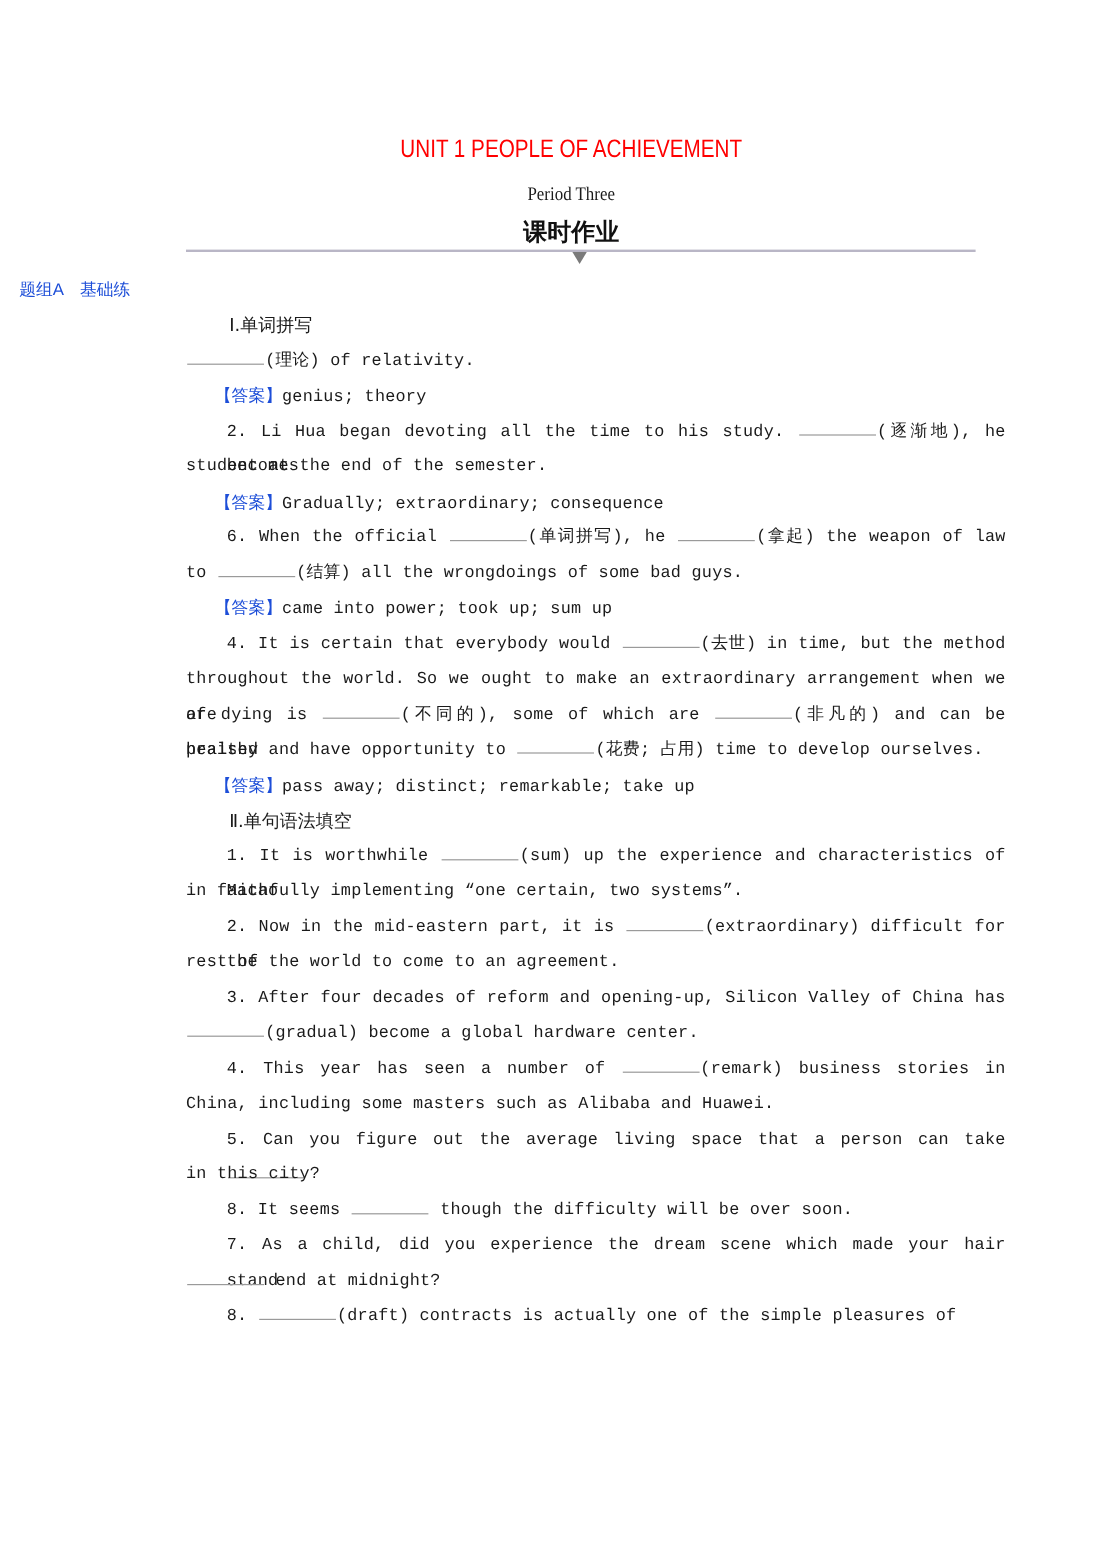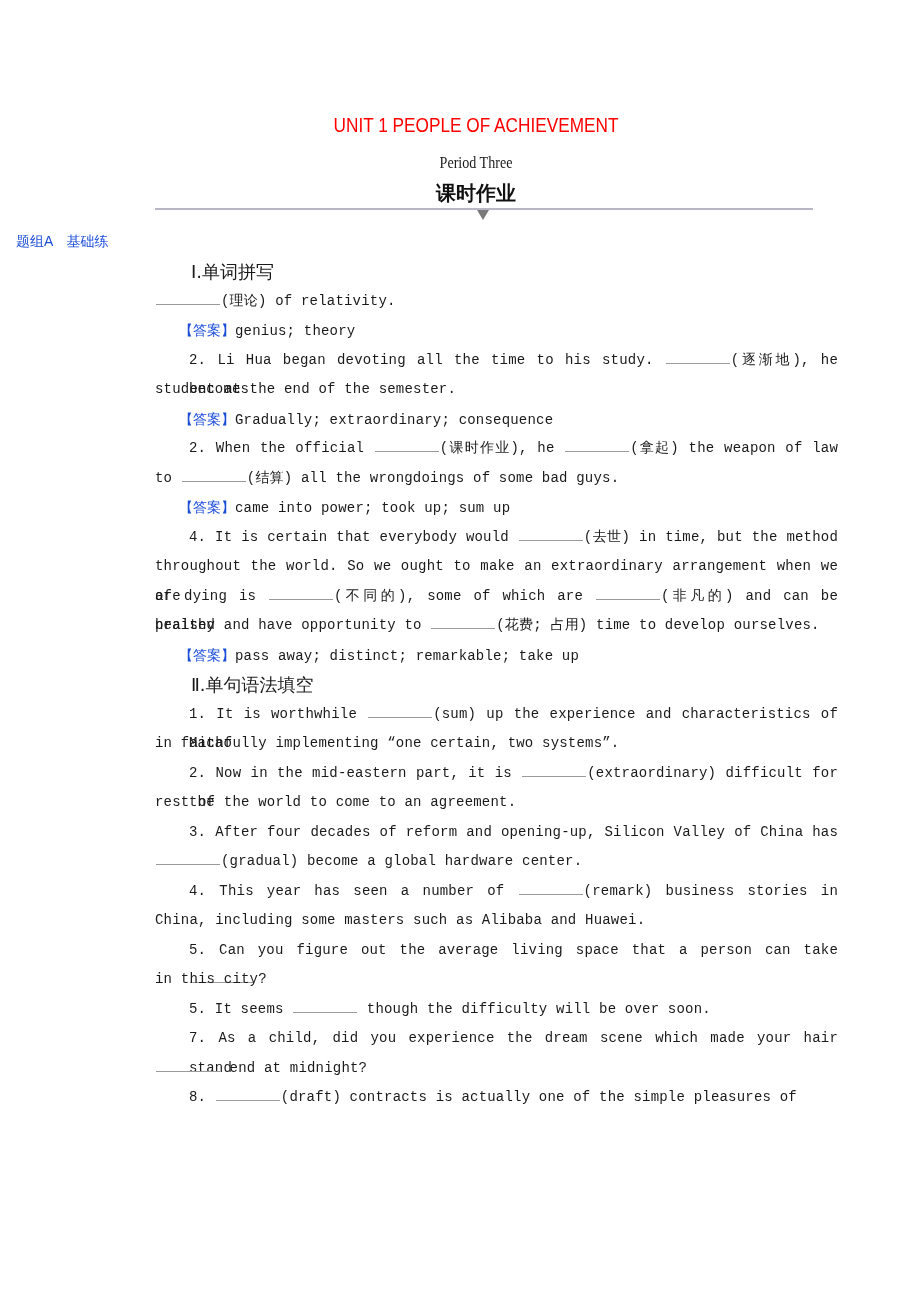--- a/index.html
+++ b/index.html
@@ -36,21 +36,21 @@
     .group-title {
       position: absolute; top: 233px; left: 0; width: 920px; text-align: left;
       font-family: Liberation Sans, sans-serif; font-size: 14px; color: #1d4ed8;
     }
     .content {
       position: absolute; left: 139px; top: 257px; width: 683px;
       font-size: 15px; line-height: 29.5px;
     }
     .line { white-space: nowrap; height: 29.5px; overflow: visible; }
     .indent { padding-left: 34px; }
-    .sec { padding-left: 36px; font-family: "DejaVu Sans", sans-serif; font-size: 18px; }
+    .sec { padding-left: 36px; font-family: "DejaVu Sans", sans-serif; font-size: 15px; }
     .ans-tag { color: #1d4ed8; font-family: "DejaVu Sans", sans-serif; font-size: 14px; }
     .ans { padding-left: 24px; }
     .justify { text-align: justify; text-align-last: justify; white-space: normal; }
     .mono { font-family: "Liberation Mono", "DejaVu Sans Mono", monospace; font-size: 14px; letter-spacing: 0.2px; }
     .blank {
       display: inline-block; width: 64px; border-bottom: 1px solid #9a9a9a;
       height: 14px; vertical-align: baseline; margin: 0 1px;
     }
   </style>
 </head>
@@ -69,21 +69,21 @@
       <div>
         <div class="line mono"><span class="blank"></span><span>(理论) of relativity.</span></div>
       </div>
       <div class="line ans"><span class="ans-tag">【答案】</span><span class="mono">genius; theory</span></div>
       <div>
         <div class="line mono indent justify"><span>2. Li Hua began devoting all the time to his study. </span><span class="blank"></span><span>(逐渐地), he becomes</span></div>
         <div class="line mono"><span>student at the end of the semester.</span></div>
       </div>
       <div class="line ans"><span class="ans-tag">【答案】</span><span class="mono">Gradually; extraordinary; consequence</span></div>
       <div>
-        <div class="line mono indent justify"><span>2. When the official </span><span class="blank"></span><span>(课时作业), he </span><span class="blank"></span><span>(拿起) the weapon of law</span></div>
+        <div class="line mono indent justify"><span>6. When the official </span><span class="blank"></span><span>(单词拼写), he </span><span class="blank"></span><span>(拿起) the weapon of law</span></div>
         <div class="line mono"><span>to </span><span class="blank"></span><span>(结算) all the wrongdoings of some bad guys.</span></div>
       </div>
       <div class="line ans"><span class="ans-tag">【答案】</span><span class="mono">came into power; took up; sum up</span></div>
       <div>
         <div class="line mono indent justify"><span>4. It is certain that everybody would </span><span class="blank"></span><span>(去世) in time, but the method</span></div>
         <div class="line mono justify"><span>throughout the world. So we ought to make an extraordinary arrangement when we are</span></div>
         <div class="line mono justify"><span>of dying is </span><span class="blank"></span><span>(不同的), some of which are </span><span class="blank"></span><span>(非凡的) and can be praised</span></div>
         <div class="line mono"><span>healthy and have opportunity to </span><span class="blank"></span><span>(花费; 占用) time to develop ourselves.</span></div>
       </div>
       <div class="line ans"><span class="ans-tag">【答案】</span><span class="mono">pass away; distinct; remarkable; take up</span></div>
@@ -102,21 +102,21 @@
       </div>
       <div>
         <div class="line mono indent justify"><span>4. This year has seen a number of </span><span class="blank"></span><span>(remark) business stories in</span></div>
         <div class="line mono"><span>China, including some masters such as Alibaba and Huawei.</span></div>
       </div>
       <div>
         <div class="line mono indent justify"><span>5. Can you figure out the average living space that a person can take </span><span class="blank"></span></div>
         <div class="line mono"><span>in this city?</span></div>
       </div>
       <div>
-        <div class="line mono indent"><span>5. It seems </span><span class="blank"></span><span> though the difficulty will be over soon.</span></div>
+        <div class="line mono indent"><span>8. It seems </span><span class="blank"></span><span> though the difficulty will be over soon.</span></div>
       </div>
       <div>
         <div class="line mono indent justify"><span>7. As a child, did you experience the dream scene which made your hair stand</span></div>
         <div class="line mono"><span class="blank"></span><span> end at midnight?</span></div>
       </div>
       <div>
         <div class="line mono indent"><span>8. </span><span class="blank"></span><span>(draft) contracts is actually one of the simple pleasures of</span></div>
       </div>
     </div>
 </div>

